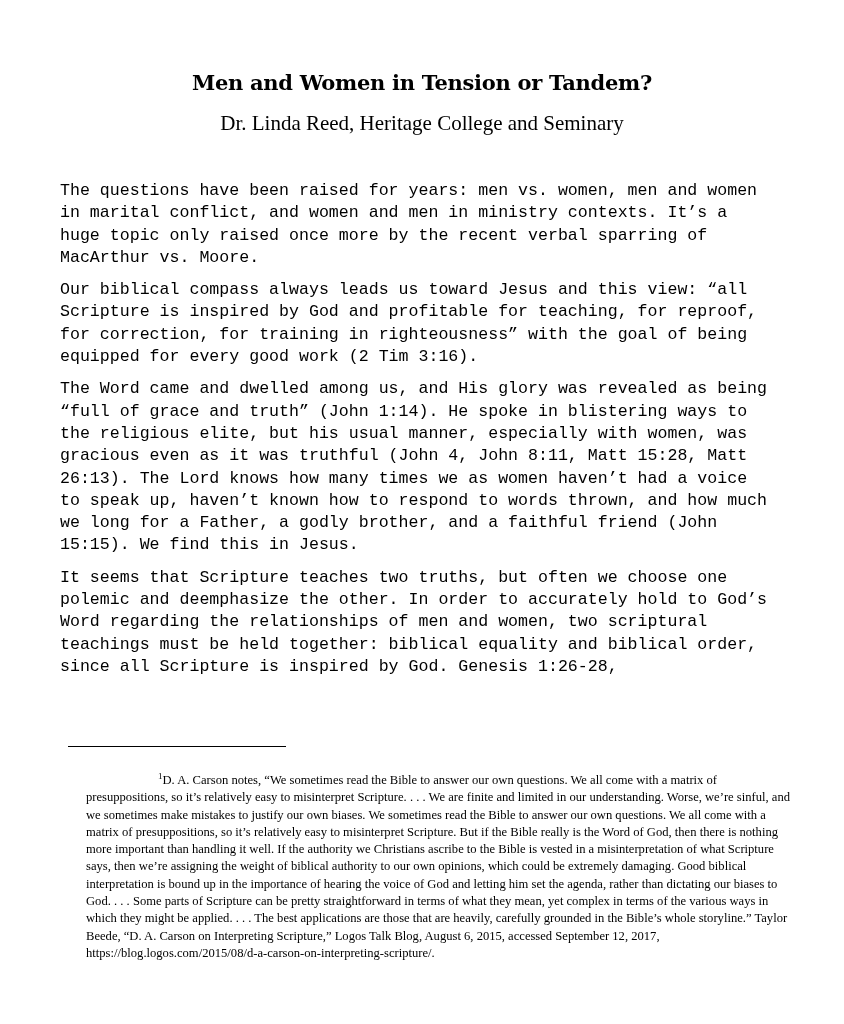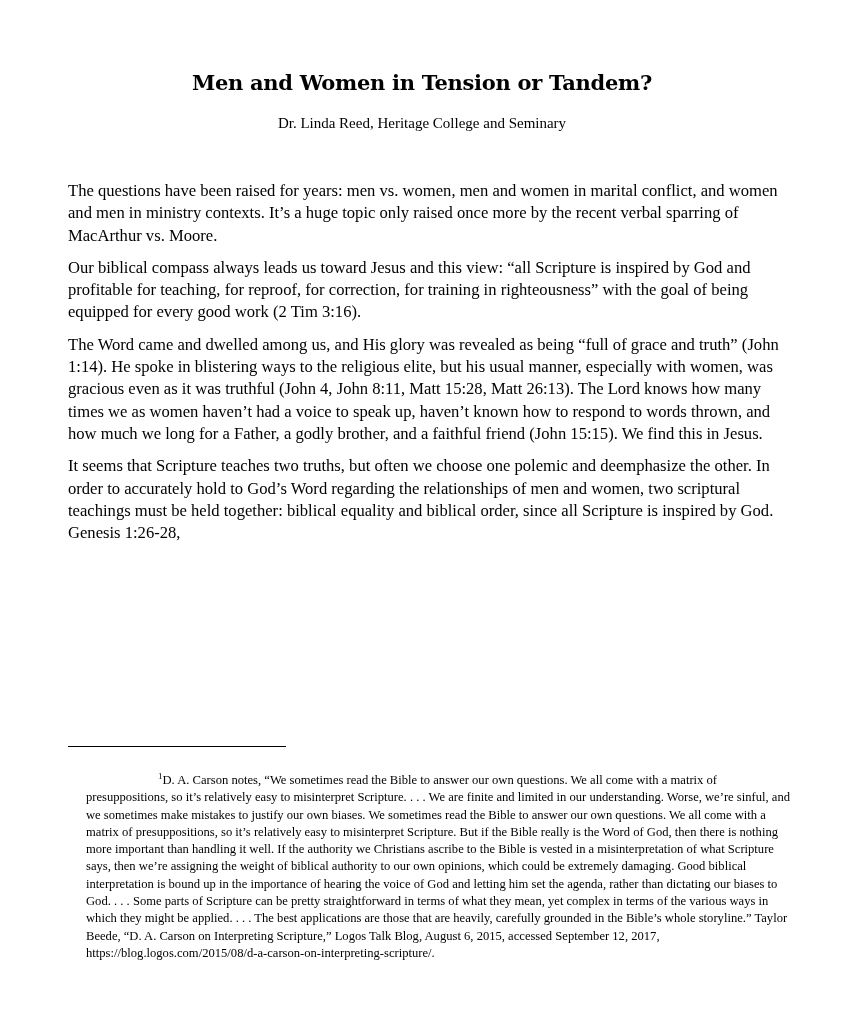--- a/index.html
+++ b/index.html
@@ -35,30 +35,30 @@
       margin: 0;
       line-height: 30px;
     }
     .author {
       position: absolute;
       left: 0;
       width: 844px;
       top: 112px;
       text-align: center;
       font-family: "Liberation Serif", serif;
-      font-size: 15px;
+      font-size: 21px;
       line-height: 22px;
       margin: 0;
     }
     .body {
       position: absolute;
-      left: 68px;
+      left: 60px;
       top: 180px;
       width: 712px;
-      font-family: Liberation Serif, serif;
+      font-family: Liberation Mono, monospace;
       font-size: 16.6px;
       line-height: 22.3px;
     }
     .body p {
       margin: 0 0 10px 0;
     }
     .fnref {
       font-size: 10px;
       vertical-align: super;
       line-height: 0;

